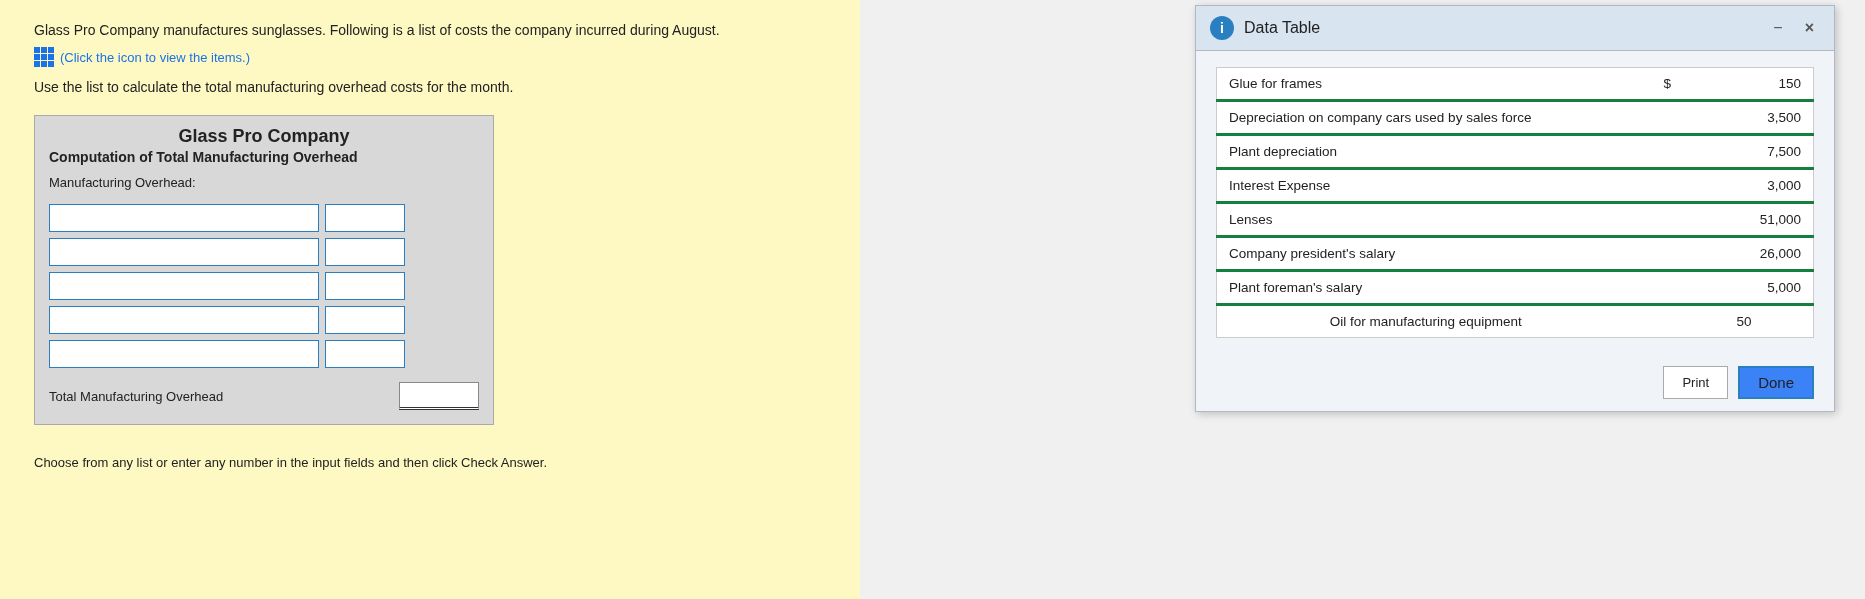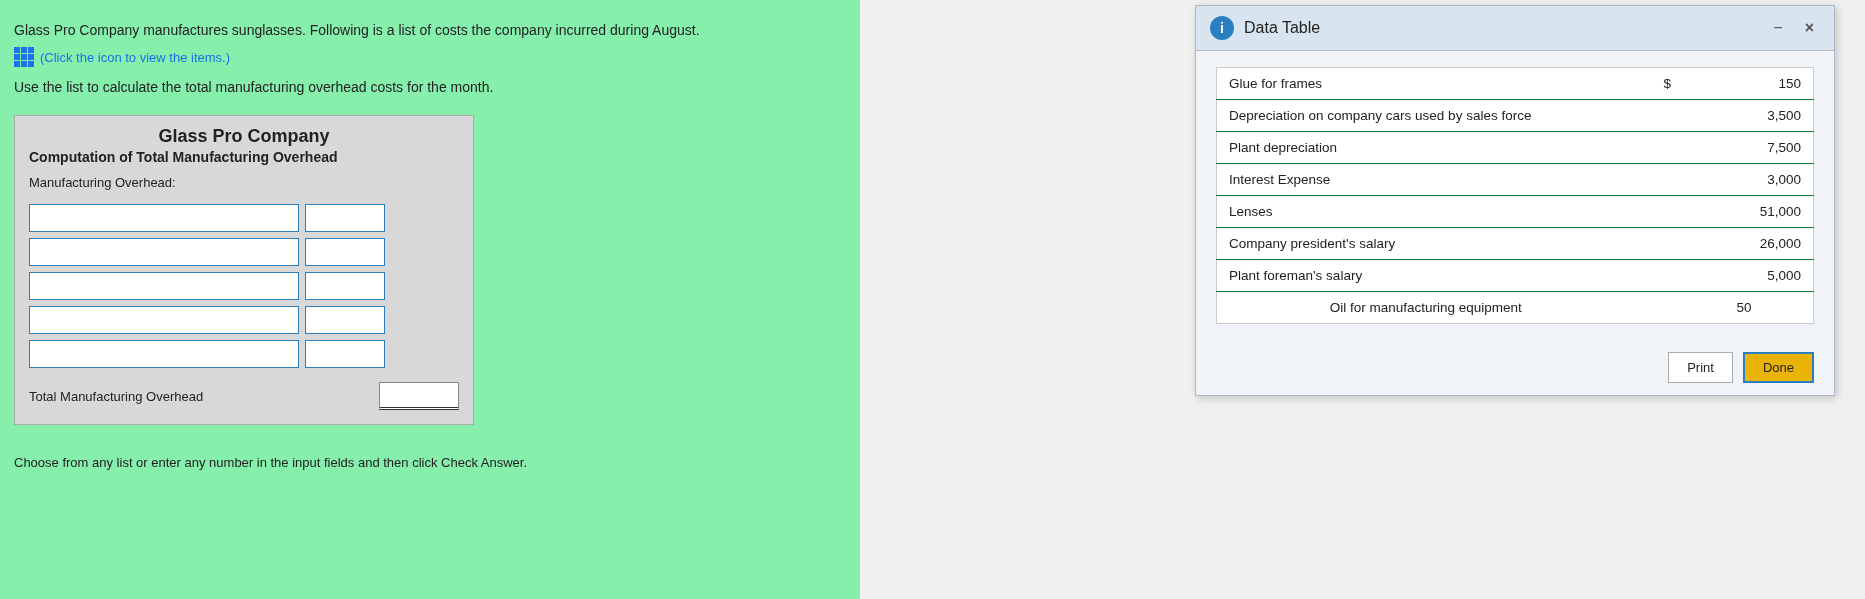--- a/index.html
+++ b/index.html
@@ -8,22 +8,22 @@
       font-size: 14px;
       background: #f0f0f0;
       display: flex;
       width: 1865px;
       min-height: 599px;
       position: relative;
     }
 
     .left-panel {
       flex: 1;
-      padding: 20px 14px;
-      background: #86efac;
+      padding: 20px 34px;
+      background: #fef9c3;
       max-width: 860px;
     }
 
     .intro-text {
       font-size: 14px;
       color: #222;
       margin-bottom: 6px;
       line-height: 1.5;
     }
 
@@ -221,21 +221,21 @@
 
     .data-table {
       width: 100%;
       border-collapse: collapse;
       background: white;
       border: 1px solid #ccc;
     }
 
     .data-table td {
       padding: 8px 12px;
-      border-bottom: 1px solid #15803d;
+      border-bottom: 3px solid #15803d;
       font-size: 13.5px;
       color: #222;
     }
 
     .data-table td:first-child {
       width: 70%;
     }
 
     .data-table td.dollar-sign {
       width: 20px;
@@ -264,24 +264,24 @@
       padding: 6px 18px;
       background: white;
       border: 1px solid #aaa;
       cursor: pointer;
       font-size: 13px;
       color: #222;
     }
 
     .done-btn {
       padding: 6px 18px;
-      background: #eab308;
+      background: #3b82f6;
       border: 2px solid #2a7fc1;
       cursor: pointer;
-      font-size: 13px;
+      font-size: 15px;
       color: #222;
     }
   </style>
 </head>
 <body>
 
 <div class="left-panel">
   <p class="intro-text">Glass Pro Company manufactures sunglasses. Following is a list of costs the company incurred during August.</p>
 
   <div class="click-icon-row">

